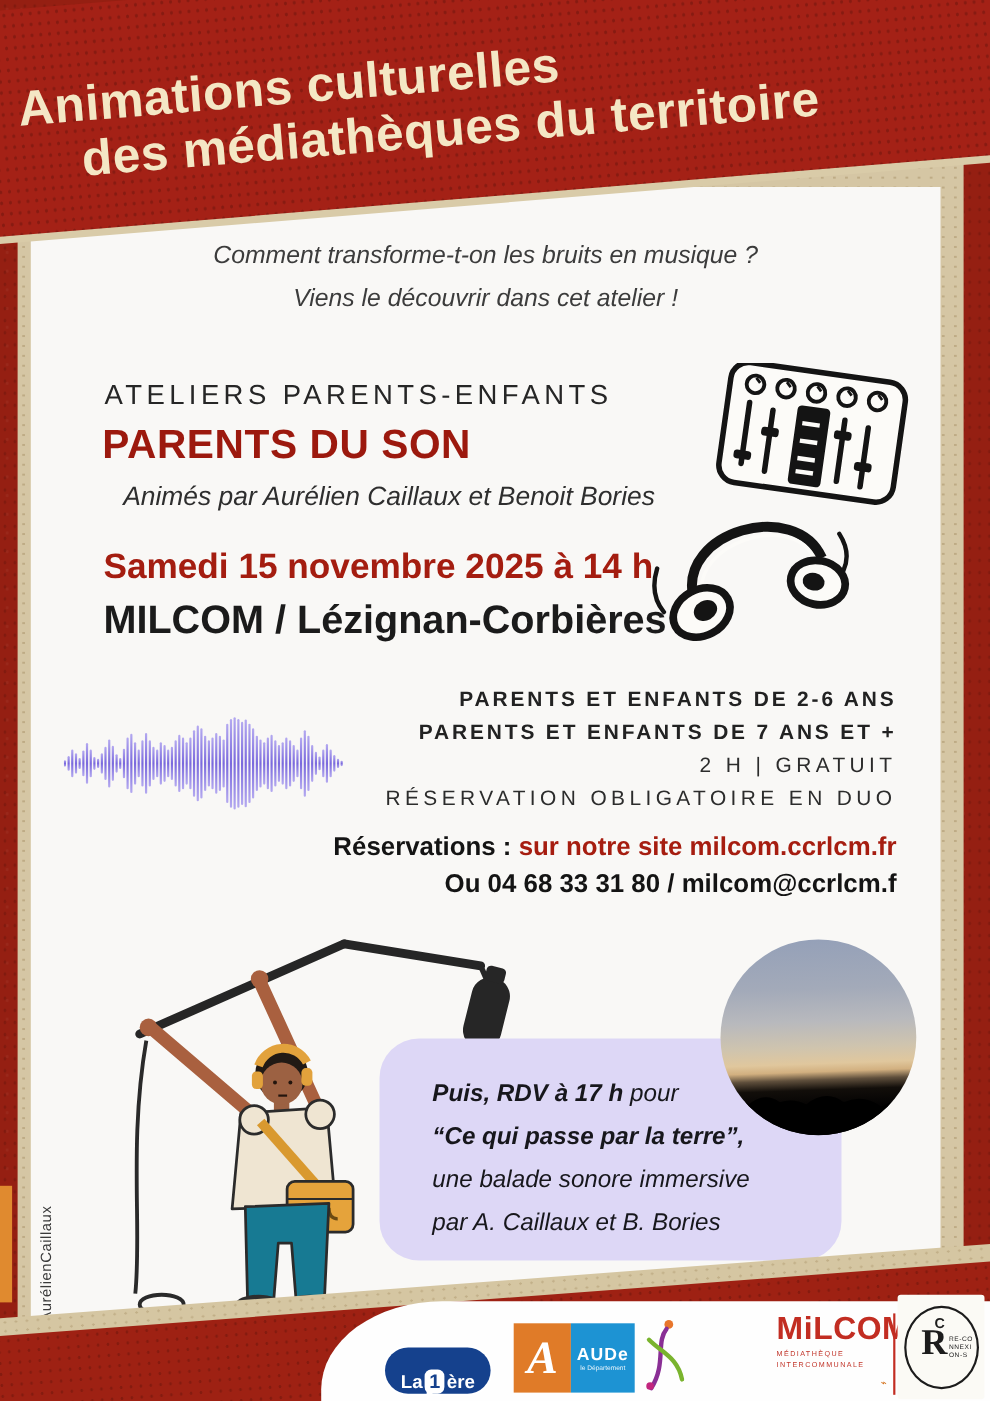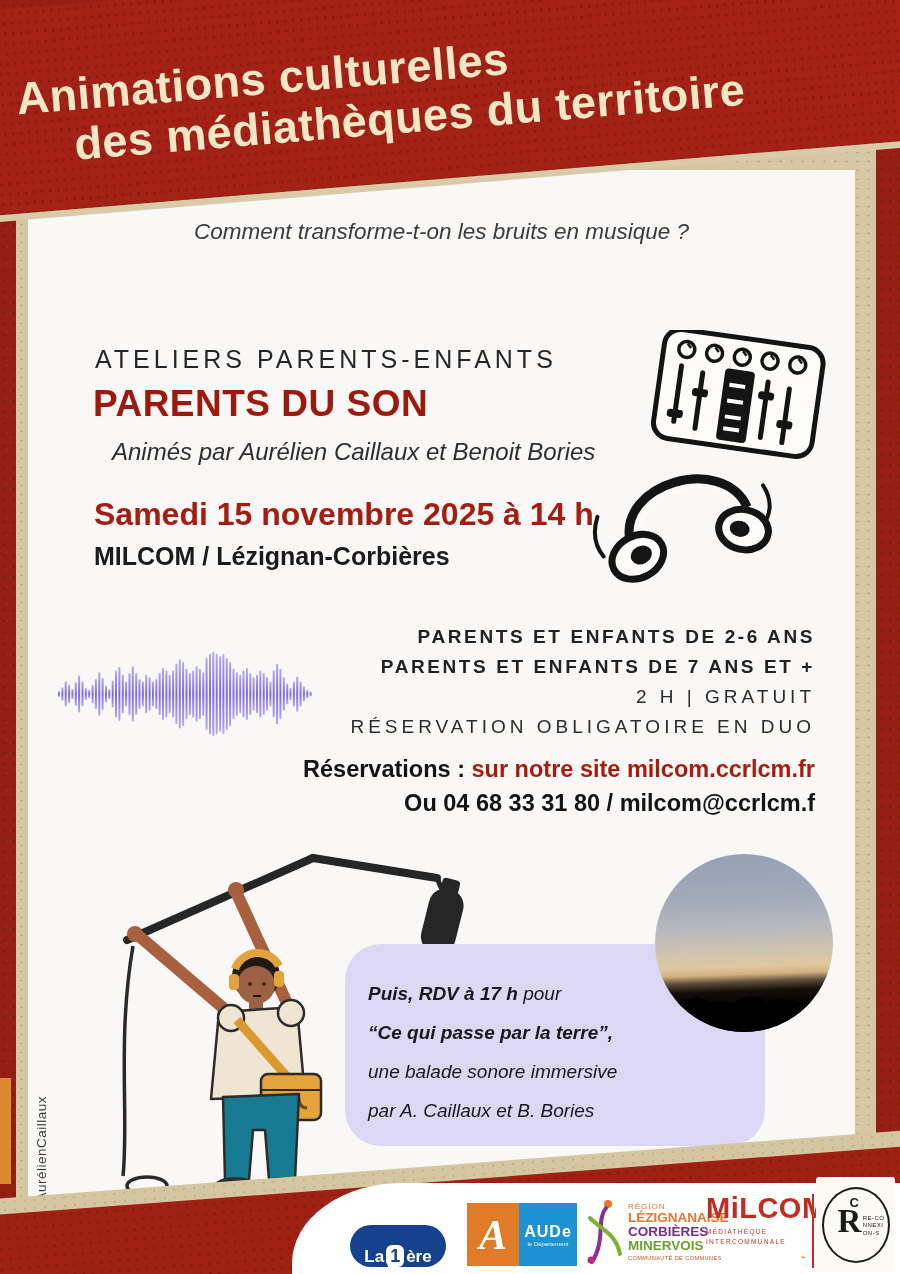--- a/index.html
+++ b/index.html
@@ -28,35 +28,35 @@
   .banner-line2{margin-left:54px;}
 
   
   .intro{left:28px;top:212px;width:827px;text-align:center;font-style:italic;font-size:22.5px;line-height:1.75;color:#3c3c3c;}
 
   
   .kicker{left:95px;top:345px;font-weight:normal;font-size:25px;letter-spacing:4px;color:#262626;}
   .title{left:93px;top:383px;font-weight:bold;font-size:37px;letter-spacing:.5px;color:#9c190e;}
   .hosts{left:94px;top:438px;font-style:italic;font-size:24px;color:#2e2e2e;margin-left:18px;}
   .datetime{left:94px;top:496px;font-weight:bold;font-size:32px;color:#a41d10;}
-  .venue{left:94px;top:542px;font-weight:bold;font-size:25px;color:#1b1b1b;}
+  .venue{left:94px;top:542px;font-weight:bold;font-size:36px;color:#1b1b1b;}
 
   
   .details{right:85px;top:622px;text-align:right;color:#222;margin-left:48px;}
   .details .b{font-weight:bold;font-size:19px;letter-spacing:2.6px;line-height:30px;}
   .details .l{font-weight:normal;font-size:19px;letter-spacing:4px;line-height:30px;color:#2c2c2c;}
   .resa{right:85px;top:752px;text-align:right;font-weight:bold;font-size:23.5px;line-height:34px;color:#141414;}
   .resa .red{color:#a61d10;}
 
   
   .waveform{left:58px;top:648px;width:255px;height:92px;}
 
   
   .purple-box{left:345px;top:944px;width:420px;height:202px;background:#ddd7f6;border-radius:36px;}
-  .purple-box .txt{padding:30px 0 0 23px;font-style:italic;font-size:19px;line-height:39px;color:#17171c;}
+  .purple-box .txt{padding:30px 0 0 48px;font-style:italic;font-size:22px;line-height:39px;color:#17171c;}
   .purple-box .bld{font-weight:bold;}
 
   
   .photo{left:655px;top:854px;width:178px;height:178px;border-radius:50%;overflow:hidden;
      background:linear-gradient(178deg,#94a0b8 0%,#a3aab9 26%,#b8b9bd 42%,#cfc4ae 55%,#e0c79d 63%,#d2b080 67%,#5f4f3c 71%,#120e0a 76%,#040303 84%,#000 100%);}
   .photo svg{position:absolute;left:0;bottom:0;}
 
   
   .credit{left:34px;top:1212px;transform:rotate(-90deg);transform-origin:top left;font-size:13.5px;letter-spacing:.5px;color:#3a3a3a;white-space:nowrap;}
 
@@ -113,20 +113,21 @@
 
 <div class="page">
 
   <div class="abs orange-sliver"></div>
   <div class="abs kraft-sheet"></div>
   <div class="abs poster"></div>
   <div class="abs right-margin"></div>
 
   <div class="abs intro">
     <div>Comment transforme-t-on les bruits en musique ?</div>
+    <div>Viens le découvrir dans cet atelier !</div>
   </div>
 
   <div class="abs kicker">ATELIERS PARENTS-ENFANTS</div>
   <div class="abs title">PARENTS DU SON</div>
   <div class="abs hosts">Animés par Aurélien Caillaux et Benoit Bories</div>
   <div class="abs datetime">Samedi 15 novembre 2025 à 14 h</div>
   <div class="abs venue">MILCOM / Lézignan-Corbières</div>
 
   <svg class="abs" style="left:648px;top:330px;" width="180" height="130" viewBox="0 0 180 130">
     <g transform="rotate(8 90 65)">
@@ -358,27 +359,20 @@
     </div>
   </div>
 
   <div class="abs region">
     <svg width="38" height="72" viewBox="0 0 38 72">
       <circle cx="22" cy="8" r="4" fill="#e8762c"></circle>
       <path d="M6,66 C20,44 10,24 20,12" fill="none" stroke="#8a2f95" stroke-width="4" stroke-linecap="round"></path>
       <path d="M4,22 C16,34 30,38 34,58" fill="none" stroke="#7ab42e" stroke-width="4" stroke-linecap="round"></path>
       <circle cx="5" cy="64" r="3.5" fill="#c2267e"></circle>
     </svg>
-    <div class="txt">
-      <div class="r0">RÉGION</div>
-      <div class="r1">LÉZIGNANAISE</div>
-      <div class="r2">CORBIÈRES</div>
-      <div class="r3">MINERVOIS</div>
-      <div class="r4">COMMUNAUTÉ DE COMMUNES</div>
-    </div>
   </div>
 
   <div class="abs milcom">
     <div class="name">MiLCOM</div>
     <div class="subs">
       <div>MÉDIATHÈQUE</div>
       <div>INTERCOMMUNALE</div>
     </div>
     <div class="minilogo">⌁</div>
   </div>

